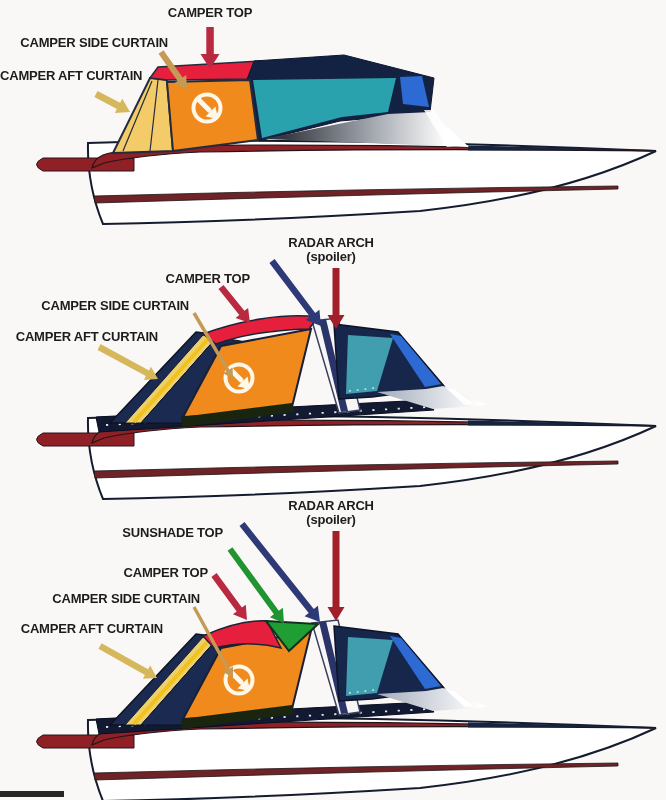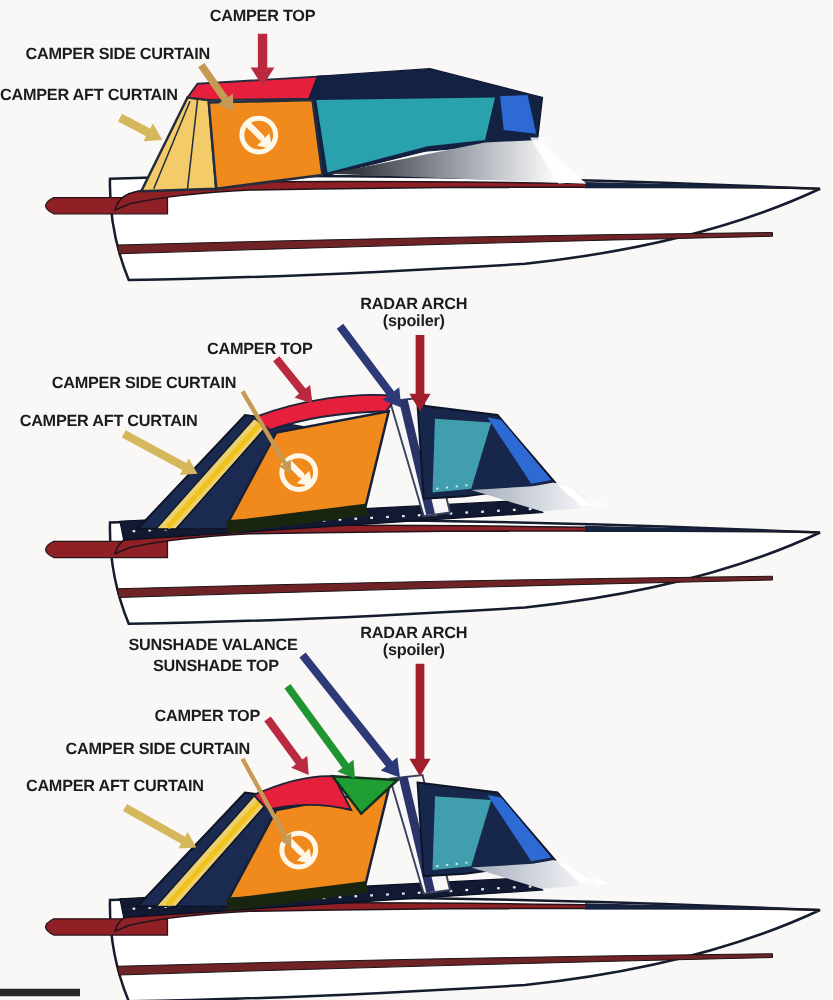--- a/index.html
+++ b/index.html
@@ -111,21 +111,20 @@
   <div class="lbl r" style="left:0px;top:69px;width:138px;"><span>CAMPER AFT CURTAIN</span></div>
 
   <div class="lbl c" style="left:271px;top:236px;width:120px;">
     <span style="display:block">RADAR ARCH</span>
     <span style="display:block">(spoiler)</span>
   </div>
   <div class="lbl r" style="left:90px;top:272px;width:160px;"><span>CAMPER TOP</span></div>
   <div class="lbl r" style="left:29px;top:299px;width:160px;"><span>CAMPER SIDE CURTAIN</span></div>
   <div class="lbl r" style="left:0px;top:330px;width:158px;"><span>CAMPER AFT CURTAIN</span></div>
 
-  <div class="lbl r" style="left:78px;top:509px;width:160px;"><span>SUNSHADE VALANCE</span></div>
   <div class="lbl c" style="left:271px;top:499px;width:120px;">
     <span style="display:block">RADAR ARCH</span>
     <span style="display:block">(spoiler)</span>
   </div>
   <div class="lbl r" style="left:63px;top:526px;width:160px;"><span>SUNSHADE TOP</span></div>
   <div class="lbl r" style="left:48px;top:566px;width:160px;"><span>CAMPER TOP</span></div>
   <div class="lbl r" style="left:40px;top:592px;width:160px;"><span>CAMPER SIDE CURTAIN</span></div>
   <div class="lbl r" style="left:3px;top:622px;width:160px;"><span>CAMPER AFT CURTAIN</span></div>
 
   <div class="artifact-bar" style="top:791px;"></div>

